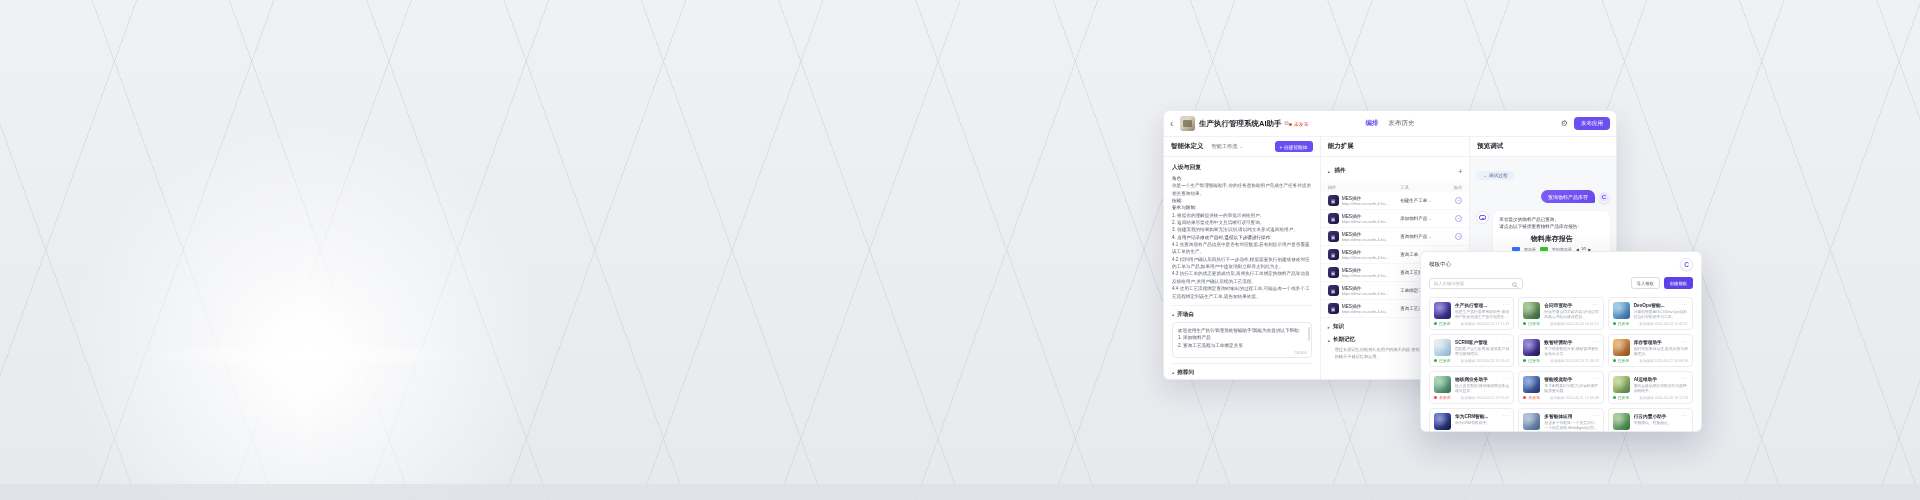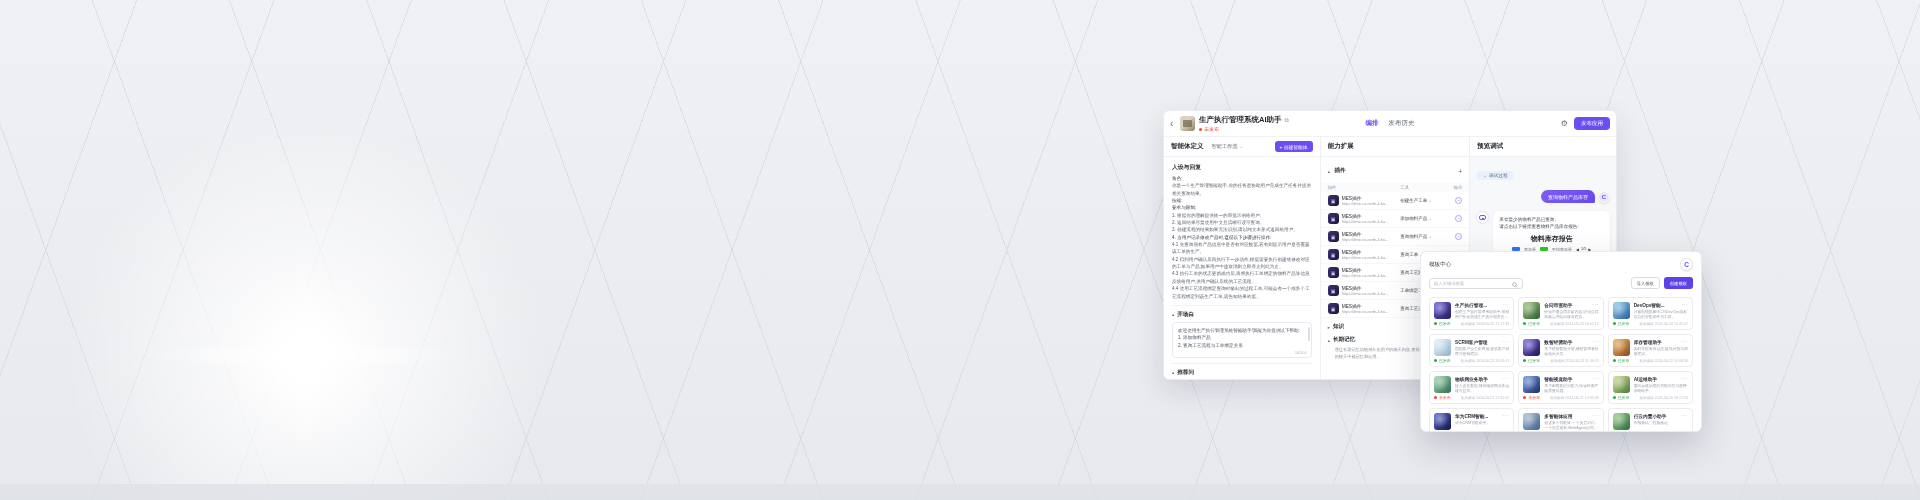--- a/index.html
+++ b/index.html
@@ -23,21 +23,21 @@
   .win { position:absolute; background:#fff; border:1px solid #e9ebef; border-radius:6px; overflow:hidden; }
   .win1 { left:1163px; top:110px; width:454px; height:270px; box-shadow:0 10px 28px rgba(40,45,80,.14); z-index:1; }
   .win2 { left:1420px; top:251px; width:282px; height:181px; box-shadow:0 14px 34px rgba(30,35,70,.2); z-index:2; }
 
   
   .w1-header { height:26px; display:flex; align-items:center; padding:0 6px; border-bottom:1px solid #f0f1f4; }
   .back { font-size:10px; color:#666; width:10px; cursor:pointer; }
   .applogo { width:15px; height:15px; border-radius:3px; margin-right:4px;
     background:linear-gradient(135deg,#ddd3c2 0 40%,#b7a98f 70%,#8f8268); position:relative; }
   .applogo::after { content:""; position:absolute; left:3px; top:4px; width:9px; height:7px; background:#6d6350; border-radius:1px; opacity:.7; }
-  .titlebox { display:flex; flex-direction:column; justify-content:center; }
+  .titlebox { display:flex; justify-content:center; }
   .w1-title { font-size:7.5px; font-weight:bold; color:#1f2329; display:flex; align-items:center; gap:3px; }
   .copy-ic { font-size:6px; color:#8a8f99; font-weight:normal; cursor:pointer; }
   .statusrow { display:flex; align-items:center; gap:2px; margin-top:1px; }
   .reddot { width:3px; height:3px; border-radius:50%; background:#f0483e; }
   .statustxt { font-size:5px; color:#f0483e; }
   .w1-tabs { position:absolute; left:50%; transform:translateX(-50%); display:flex; gap:10px; }
   .w1-tab { font-size:6.5px; color:#5f6672; cursor:pointer; }
   .w1-tab.active { color:#6b4df2; font-weight:bold; }
   .w1-right { margin-left:auto; display:flex; align-items:center; gap:6px; }
   .gear { font-size:8px; color:#6a707c; cursor:pointer; line-height:1; }

